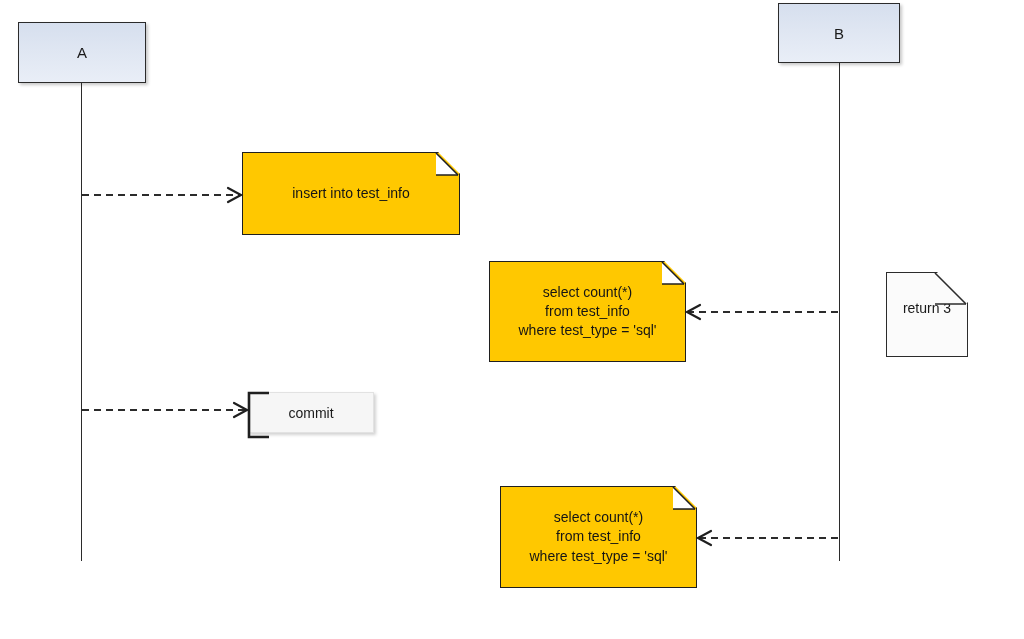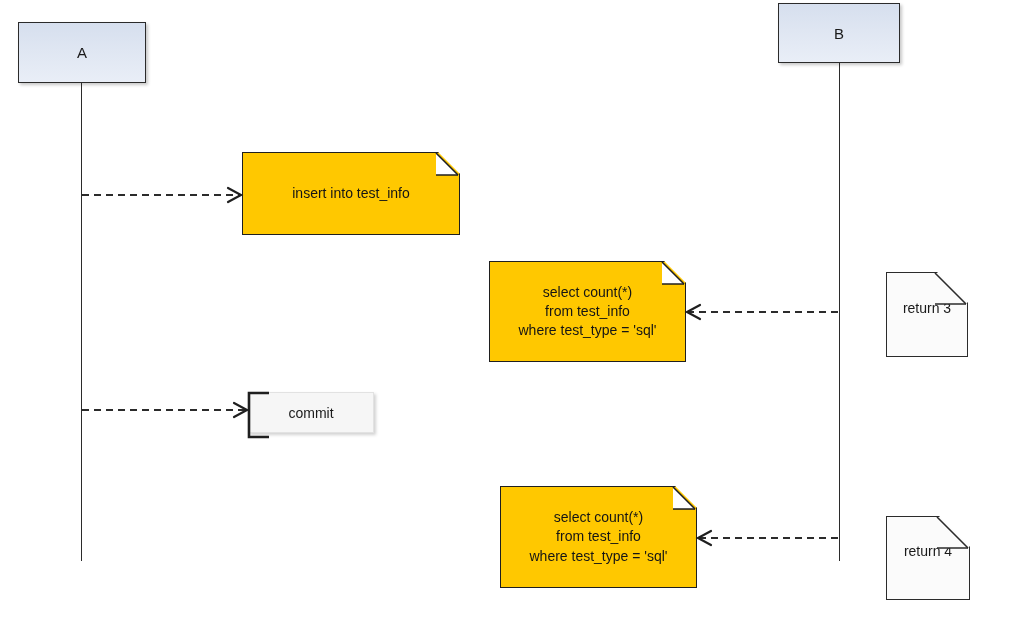--- a/index.html
+++ b/index.html
@@ -180,30 +180,20 @@
     <span>return 3</span>
   <span style="position: absolute; top: -1px; right: -1px; width: 34px; height: 34px; pointer-events: none;">
         <svg width="34" height="34" viewBox="0 0 34 34" style="display:block">
           <path d="M 1 1 L 1 32 L 32 32 Z" fill="#fbfbfb"></path>
           <path d="M 1 1 L 32 32" stroke="#2b2b2b" stroke-width="1.6" fill="none"></path>
           <path d="M 1 32 L 32 32" stroke="#2b2b2b" stroke-width="1.6" fill="none"></path>
         </svg>
       </span>
     </div>
 
-  <div class="note-white" id="note-return-4" style="left: 886px; top: 516px; width: 84px; height: 84px; clip-path: polygon(0px 0px, calc(100% - 31px) 0px, 100% 31px, 100% 100%, 0px 100%);">
-    <span>return 4</span>
-  <span style="position: absolute; top: -1px; right: -1px; width: 34px; height: 34px; pointer-events: none;">
-        <svg width="34" height="34" viewBox="0 0 34 34" style="display:block">
-          <path d="M 1 1 L 1 32 L 32 32 Z" fill="#fbfbfb"></path>
-          <path d="M 1 1 L 32 32" stroke="#2b2b2b" stroke-width="1.6" fill="none"></path>
-          <path d="M 1 32 L 32 32" stroke="#2b2b2b" stroke-width="1.6" fill="none"></path>
-        </svg>
-      </span>
-    </div>
 
   <div class="message" id="msg-insert" style="left: 82px; top: 184px; width: 159px; height: 22px;">
       <svg width="159" height="22" viewBox="0 0 159 22">
         <line x1="0" y1="11" x2="157" y2="11" stroke="#2b2b2b" stroke-width="1.8" stroke-dasharray="7,5"></line>
         <path d="M 146 4 L 159 11 L 146 18" fill="none" stroke="#1f1f1f" stroke-width="2.2" stroke-linecap="round" stroke-linejoin="miter"></path>
       </svg>
     </div>
   <div class="message" id="msg-select-1" style="left: 687px; top: 301px; width: 151px; height: 22px;">
       <svg width="151" height="22" viewBox="0 0 151 22">
         <line x1="151" y1="11" x2="2" y2="11" stroke="#2b2b2b" stroke-width="1.8" stroke-dasharray="7,5"></line>

